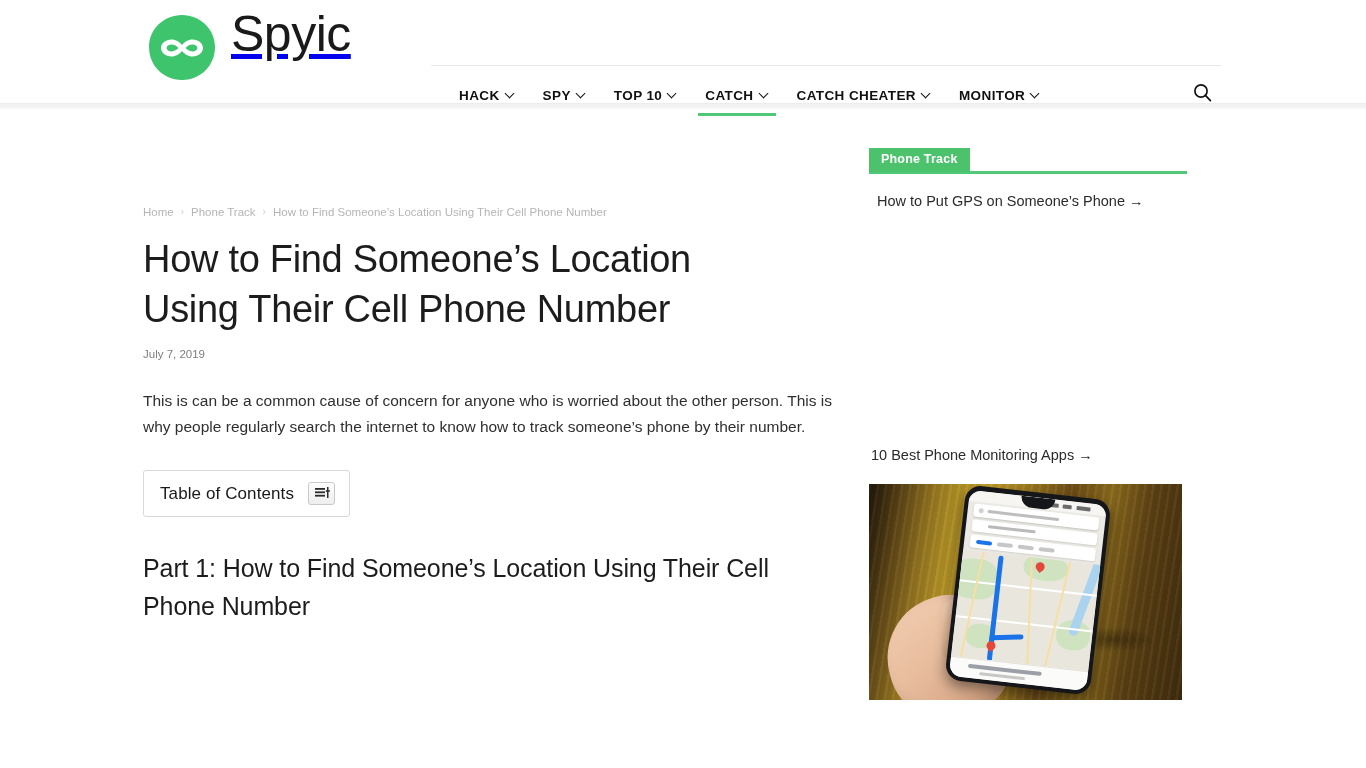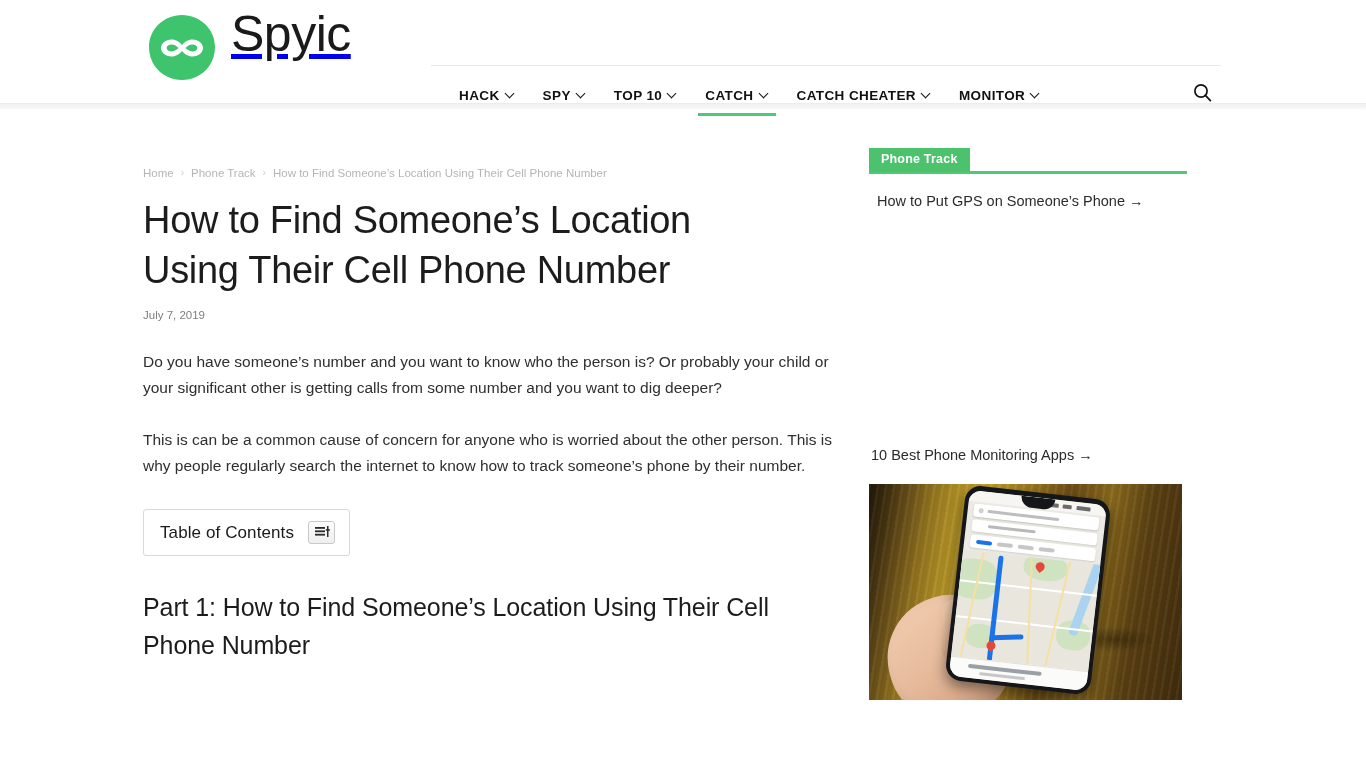--- a/index.html
+++ b/index.html
@@ -489,21 +489,20 @@
       <span class="sep">›</span>
       <a href="#">Phone Track</a>
       <span class="sep">›</span>
       <span class="current">How to Find Someone’s Location Using Their Cell Phone Number</span>
     </div>
 
     <h1 class="post-title">How to Find Someone’s Location Using Their Cell Phone Number</h1>
 
     <div class="post-date">July 7, 2019</div>
 
-    <p class="para">Do you have someone’s number and you want to know who the person is? Or probably your child or your significant other is getting calls from some number and you want to dig deeper?</p>
     <p class="para">This is can be a common cause of concern for anyone who is worried about the other person. This is why people regularly search the internet to know how to track someone’s phone by their number.</p>
 
     <div class="toc-box">
       <span class="toc-label">Table of Contents</span>
       <span class="toc-toggle">
         <svg width="16" height="13" viewBox="0 0 16 13" aria-hidden="true">
           <rect x="1" y="1" width="10" height="1.8" fill="#2b2b2b"></rect>
           <rect x="1" y="4.4" width="10" height="1.8" fill="#2b2b2b"></rect>
           <rect x="1" y="7.8" width="10" height="1.8" fill="#2b2b2b"></rect>
           <rect x="13" y="0" width="1.5" height="11" fill="#2b2b2b"></rect>

